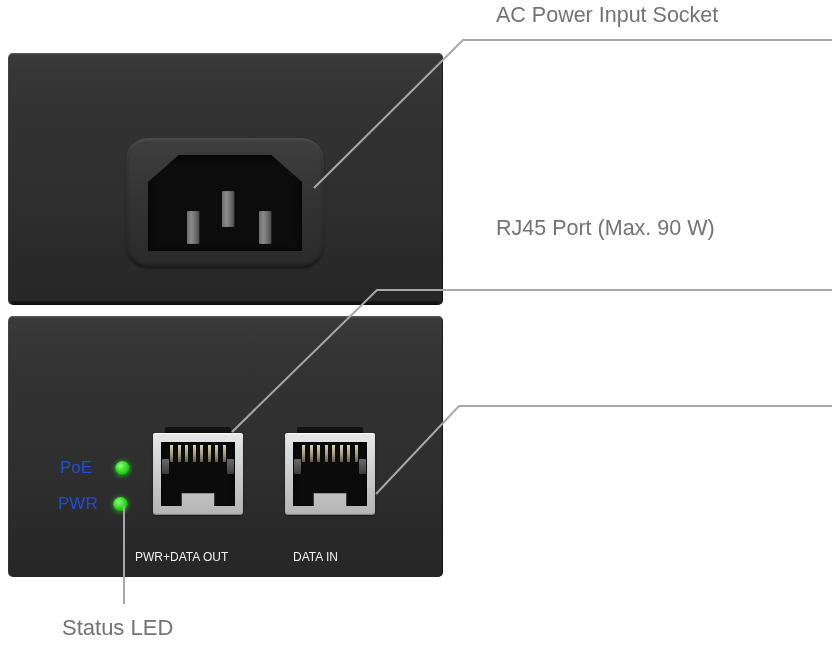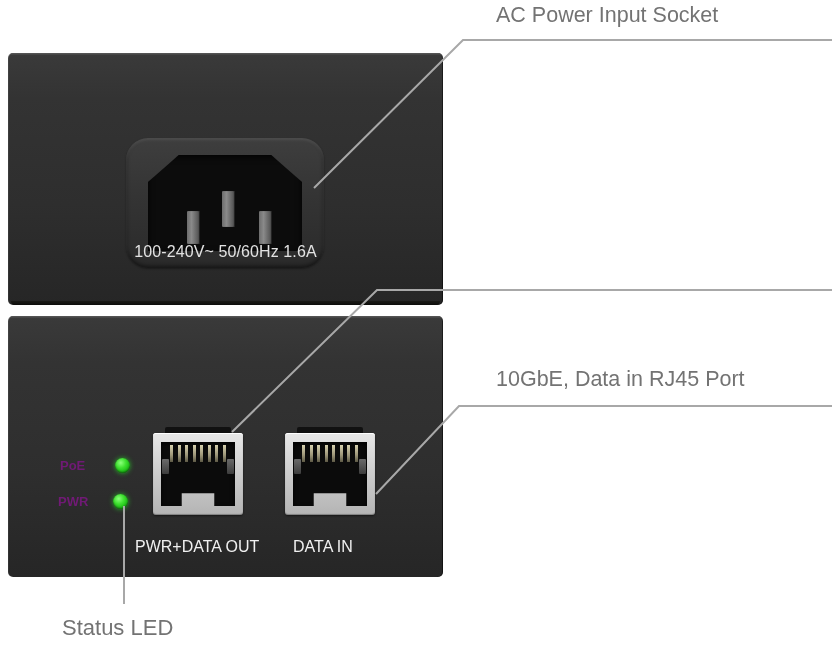--- a/index.html
+++ b/index.html
@@ -109,24 +109,23 @@
 
   
   .led-row {
     position: absolute;
     display: flex;
     align-items: center;
   }
   #led-row-poe { left: 60px; top: 458px; }
   #led-row-pwr { left: 58px; top: 494px; }
   .led-label {
-    color: #701a75;
-    font-size: 13px;
+    color: #1d4ed8;
+    font-size: 17px;
     width: 46px;
-    font-weight: bold;
   }
   .led {
     width: 15px;
     height: 15px;
     border-radius: 50%;
     background: radial-gradient(circle at 38% 32%, #8bff7a 0%, #3de02e 38%, #16b411 75%, #0c7d0a 100%);
     box-shadow: 0 0 5px rgba(40,220,40,0.75),
                 inset 0 -1px 2px rgba(0,0,0,0.45);
     margin-left: 9px;
   }
@@ -193,22 +192,23 @@
     height: 15px;
     background: linear-gradient(180deg, #6a6a6a 0%, #3d3d3d 100%);
     border-radius: 1px;
   }
   .rj45-latch.left  { left: 9px; }
   .rj45-latch.right { left: 74px; }
 
   .port-label {
     position: absolute;
     color: #f0f0f0;
-    font-size: 16px;
+    font-size: 12px;
     white-space: nowrap;
+    margin-top: 12px;
   }
   #port-label-out { left: 135px; top: 538px; }
   #port-label-in  { left: 293px; top: 538px; }
 
   
   #leaders {
     position: absolute;
     left: 0;
     top: 0;
     width: 832px;
@@ -242,21 +242,20 @@
       <div id="ac-socket-recess">
         <div id="pin-left" class="pin-slot"></div>
         <div id="pin-center" class="pin-slot"></div>
         <div id="pin-right" class="pin-slot"></div>
       </div>
     </div>
 
     <div class="panel-lip"></div>
   </div>
 
-  <div id="voltage-label">100-240V~ 50/60Hz 1.6A</div>
 
   <div id="panel-bottom" class="panel">
     <div class="panel-toplip"></div>
   </div>
 
   <div id="led-row-poe" class="led-row">
     <span class="led-label">PoE</span>
     <span class="led"></span>
   </div>
 
@@ -318,23 +317,21 @@
 
       <path d="M 124 506 L 124 604"></path>
     </g>
   </svg>
 
   <div id="callout-ac" class="callout">
     <div class="callout-line">AC Power Input Socket</div>
   </div>
 
   <div id="callout-poeout" class="callout">
-  </div>
-
-  <div id="callout-datain" class="callout">
-    <div class="callout-line">10GbE, Data in RJ45 Port</div>
-  </div>
+    <div class="callout-line">RJ45 Port (Max. 90 W)</div>
+  </div>
+
 
   <div id="callout-led" class="callout">
     <div class="callout-line">Status LED</div>
   </div>
 
 </div>
 
 </body></html>

